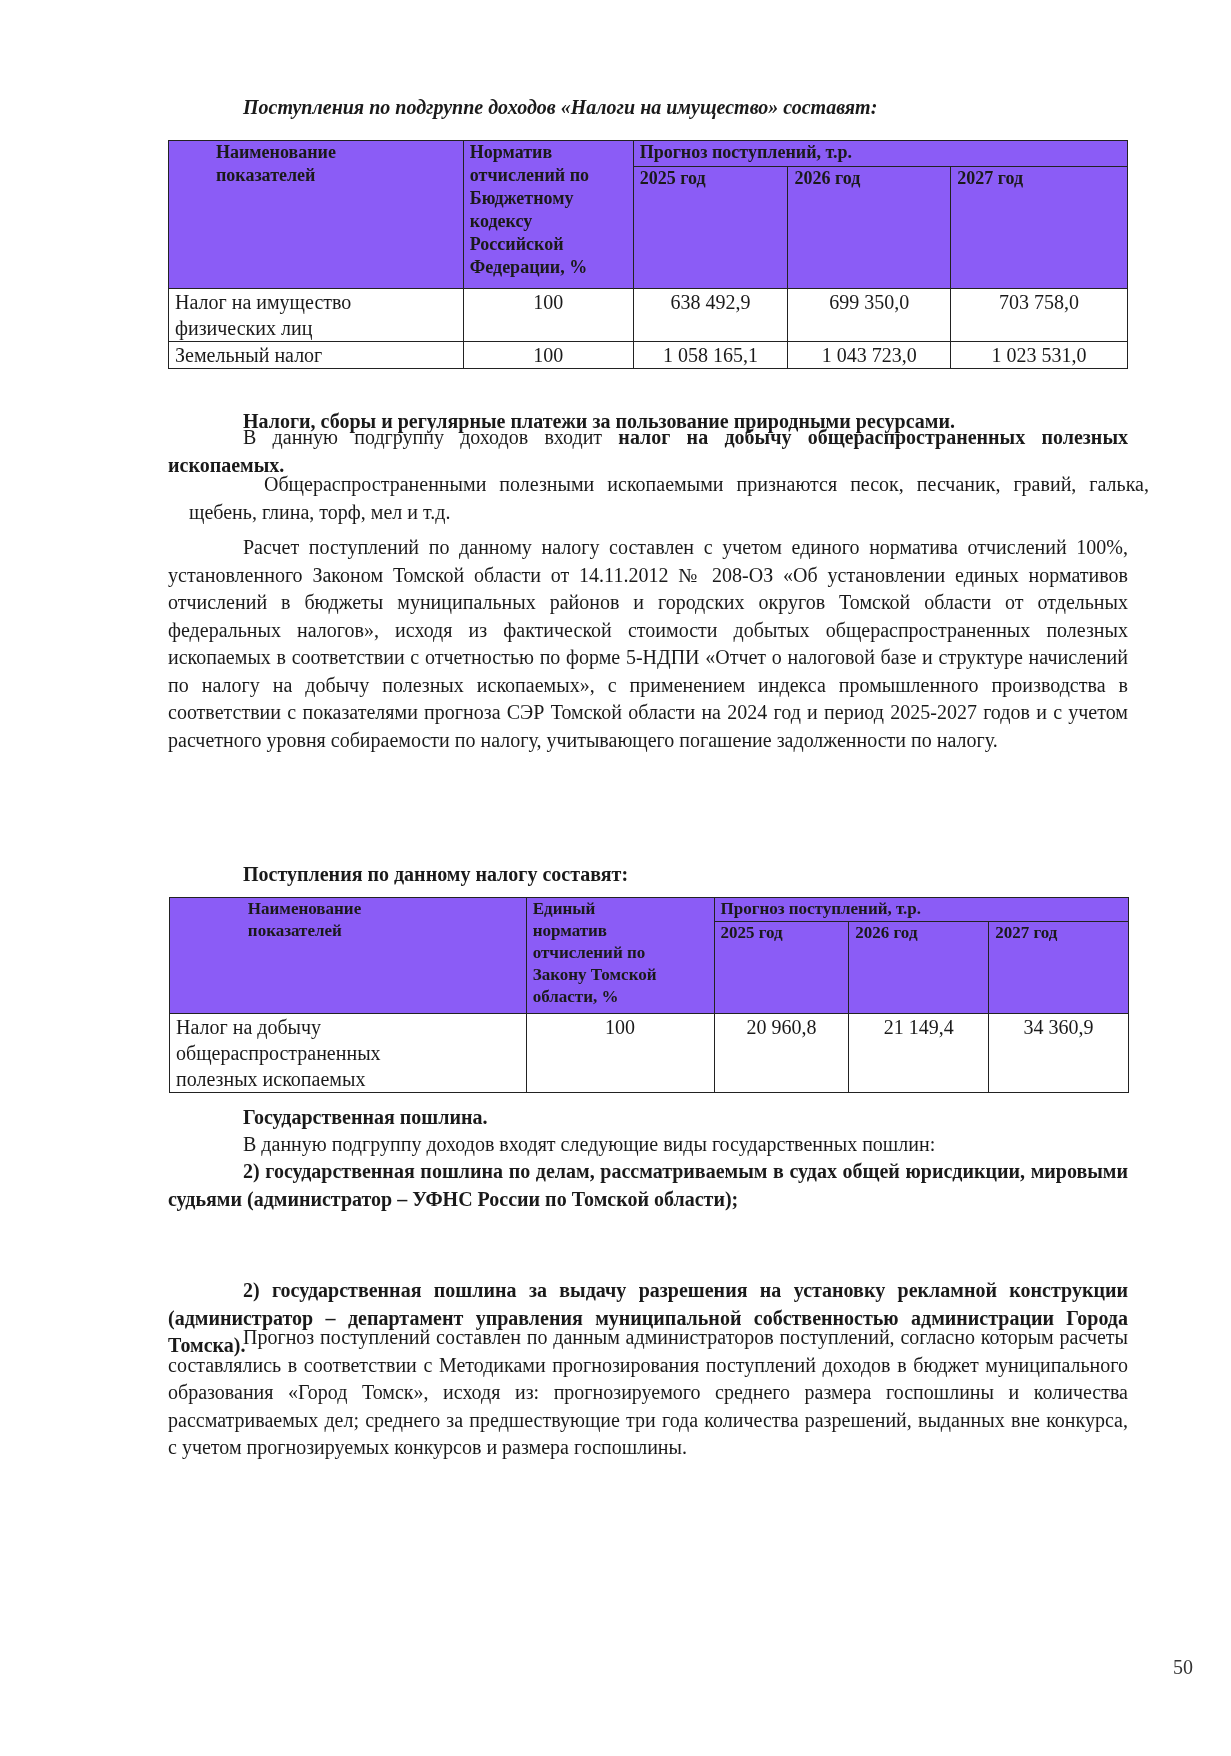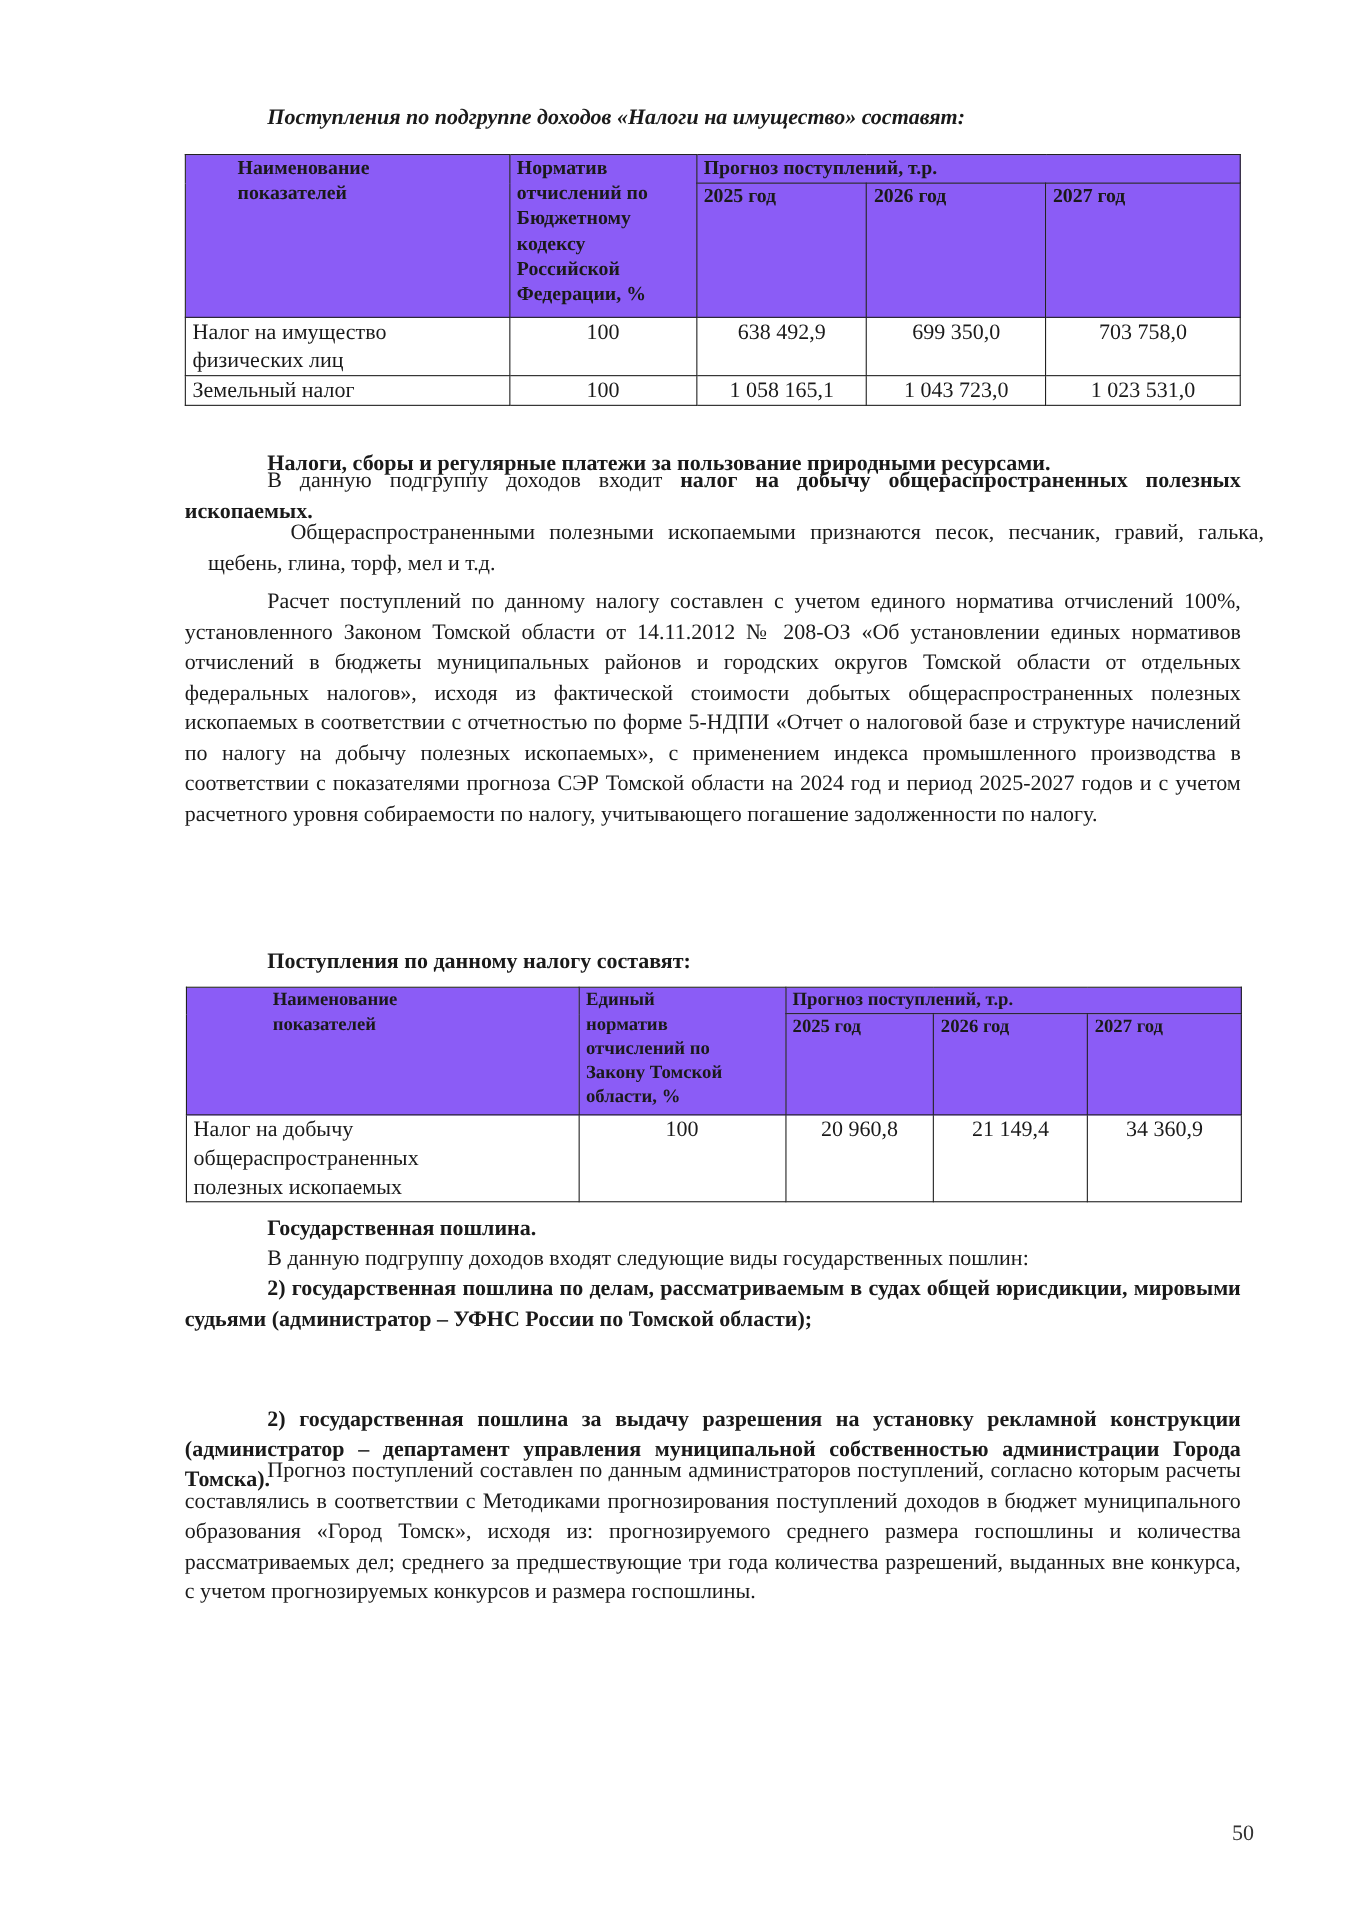--- a/index.html
+++ b/index.html
@@ -10,21 +10,21 @@
   .para { position:absolute; left:168px; width:960px; font-size:20px; line-height:27.5px;
           text-align:justify; text-indent:75px; margin:0; }
   .para b { font-weight:bold; }
   table.t { position:absolute; border-collapse:collapse; font-size:20px; }
   table.t td, table.t th { border:1.5px solid #222; padding:0 6px; vertical-align:top; }
   table.t th { background:#8b5cf6; font-weight:bold; text-align:left; line-height:23px; font-size:18px; }
   table.t2 th { font-size:17px; line-height:22px; }
   table.t td { line-height:26px; }
   td.num { text-align:center; }
   td.name { text-align:left; }
-  .pagenum { position:absolute; left:1120px; top:1656px; font-size:20px; color:#333; }
+  .pagenum { position:absolute; left:1173px; top:1656px; font-size:20px; color:#333; }
 </style>
 </head>
 <body>
 
 <div class="abs heading" style="left:243px; top:96px;font-style:italic;">Поступления по подгруппе доходов «Налоги на имущество» составят:</div>
 
 <table class="t t1" style="left:168px; top:140px; width:960px;">
   <colgroup>
     <col style="width:295px">
       <col style="width:170px">

